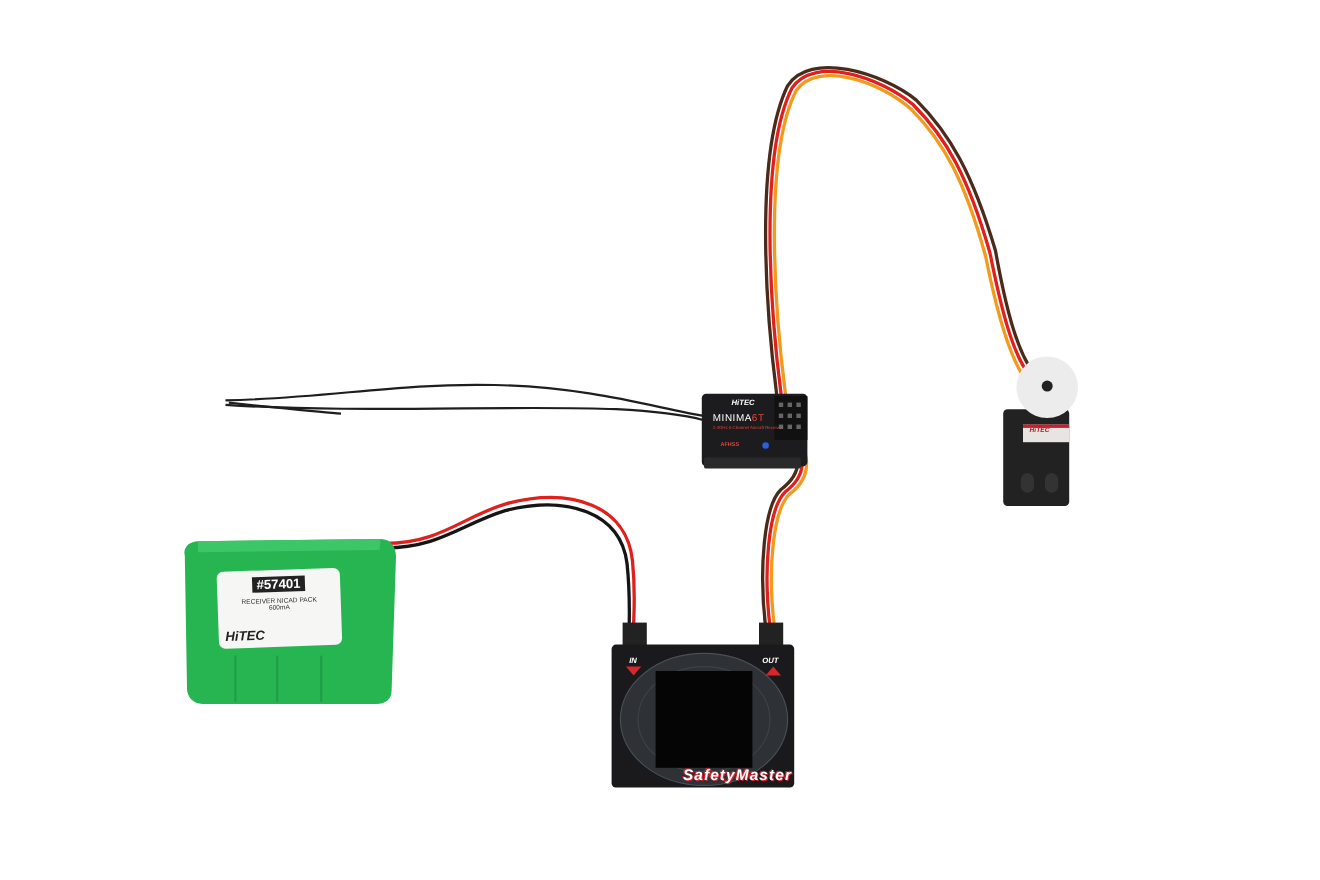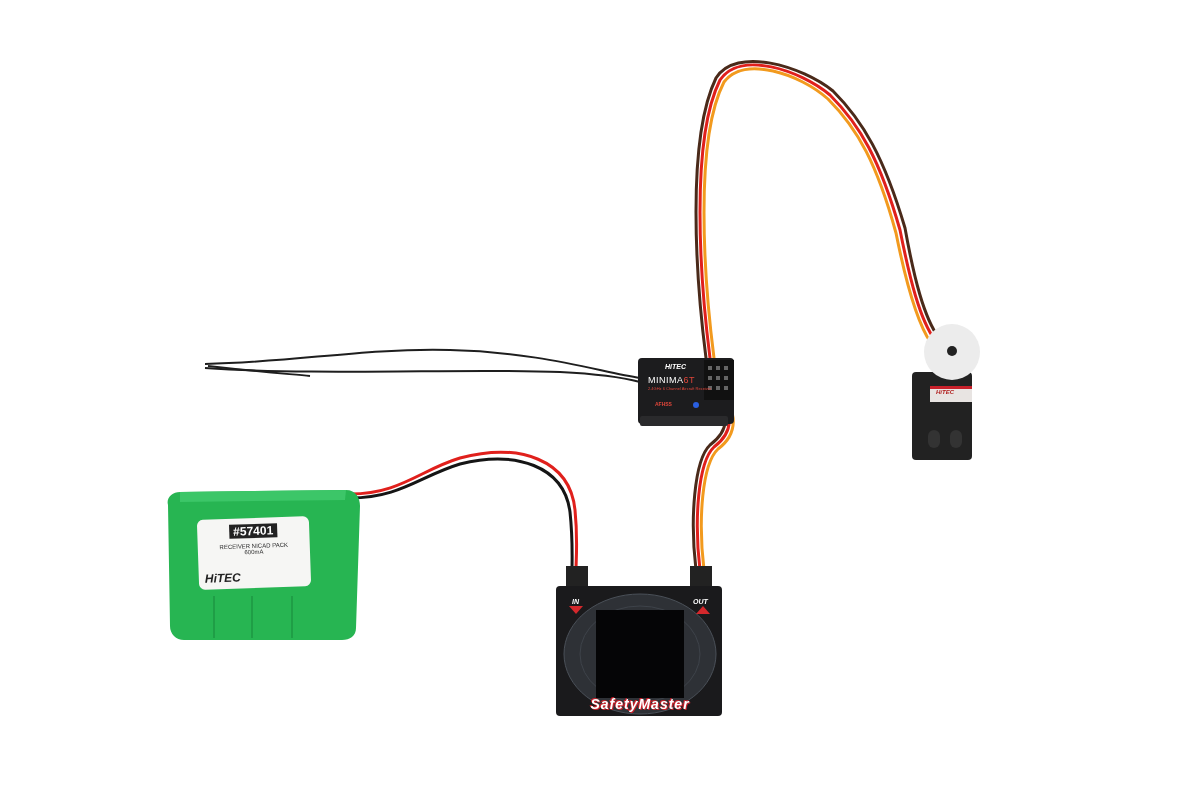--- a/index.html
+++ b/index.html
@@ -9,21 +9,21 @@
   .battery-label{left:198px;top:518px;width:112px;height:70px;background:#f6f6f4;border-radius:6px;transform:rotate(-2deg);text-align:center;}
   .battery-part{display:inline-block;margin-top:6px;background:#222;color:#fff;font-weight:bold;font-size:12px;padding:0 4px;}
   .battery-name{font-size:6px;color:#333;margin-top:4px;}
   .battery-cap{font-size:6px;color:#333;}
   .battery-brand{position:absolute;left:6px;bottom:4px;font-size:12px;font-style:italic;font-weight:bold;color:#222;}
   .rx-brand{left:665px;top:363px;font-size:7px;font-style:italic;font-weight:bold;color:#fff;}
   .rx-model{left:648px;top:375px;font-size:9px;color:#fff;letter-spacing:0.5px;}
   .rx-model span{color:#e0463a;}
   .rx-sub{left:648px;top:386px;font-size:4px;color:#e0463a;}
   .rx-tech{left:655px;top:401px;font-size:5px;color:#e0463a;font-weight:bold;}
-  .sm-logo{left:560px;top:696px;width:160px;text-align:center;font-size:14px;font-style:italic;font-weight:bold;color:#fff;letter-spacing:1px;text-shadow:1px 1px 0 #c8202a,-1px -1px 0 #c8202a;}
+  .sm-logo{left:560px;top:696px;width:160px;text-align:right;font-size:14px;font-style:italic;font-weight:bold;color:#fff;letter-spacing:1px;text-shadow:1px 1px 0 #c8202a,-1px -1px 0 #c8202a;}
   .sm-in{left:572px;top:598px;font-size:7px;font-weight:bold;font-style:italic;color:#fff;}
   .sm-out{left:693px;top:598px;font-size:7px;font-weight:bold;font-style:italic;color:#fff;}
   .servo-brand{left:936px;top:389px;font-size:6px;font-style:italic;font-weight:bold;color:#b01c1c;}
 </style>
 </head>
 <body>
 
 <svg width="1200" height="800" viewBox="0 0 1200 800">
 
   <g fill="none" stroke="#1e1e1e" stroke-width="2">

